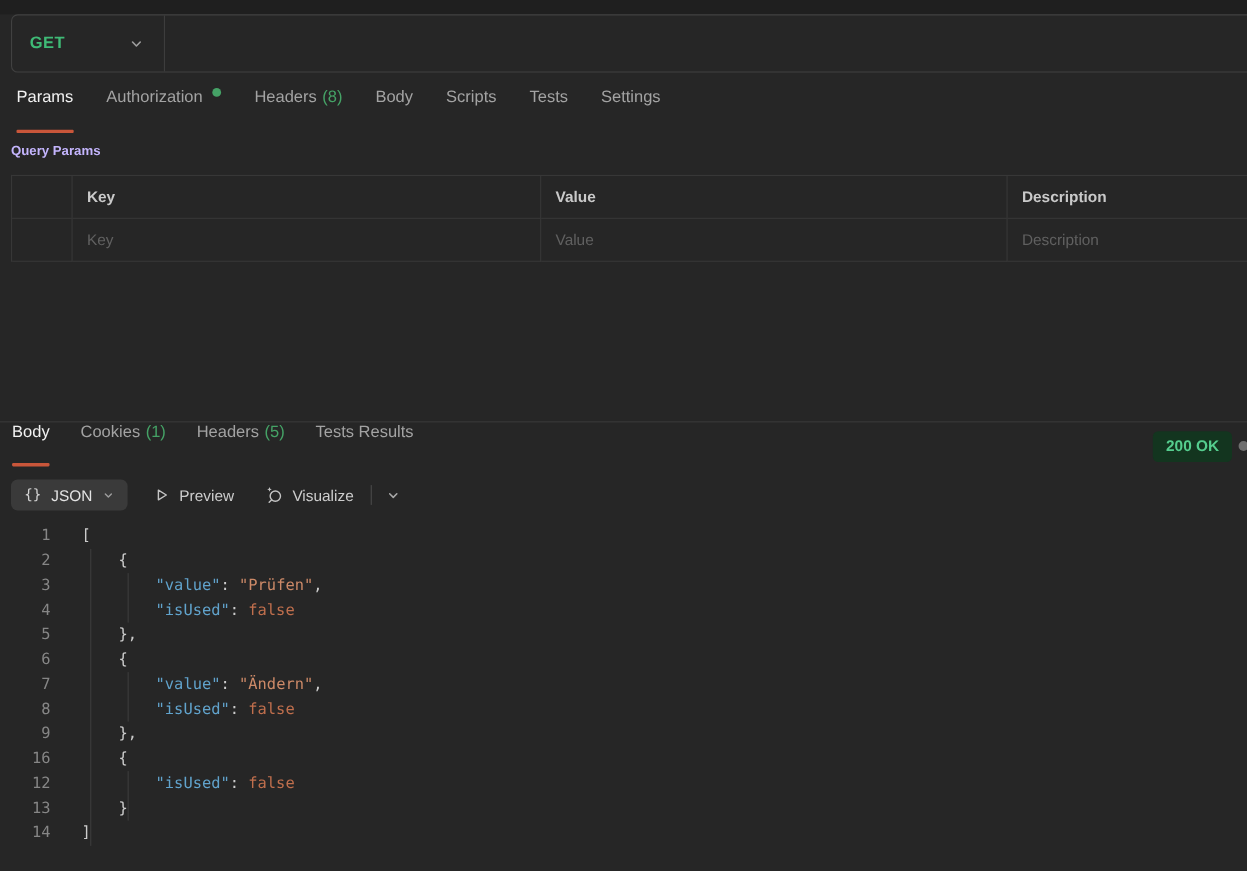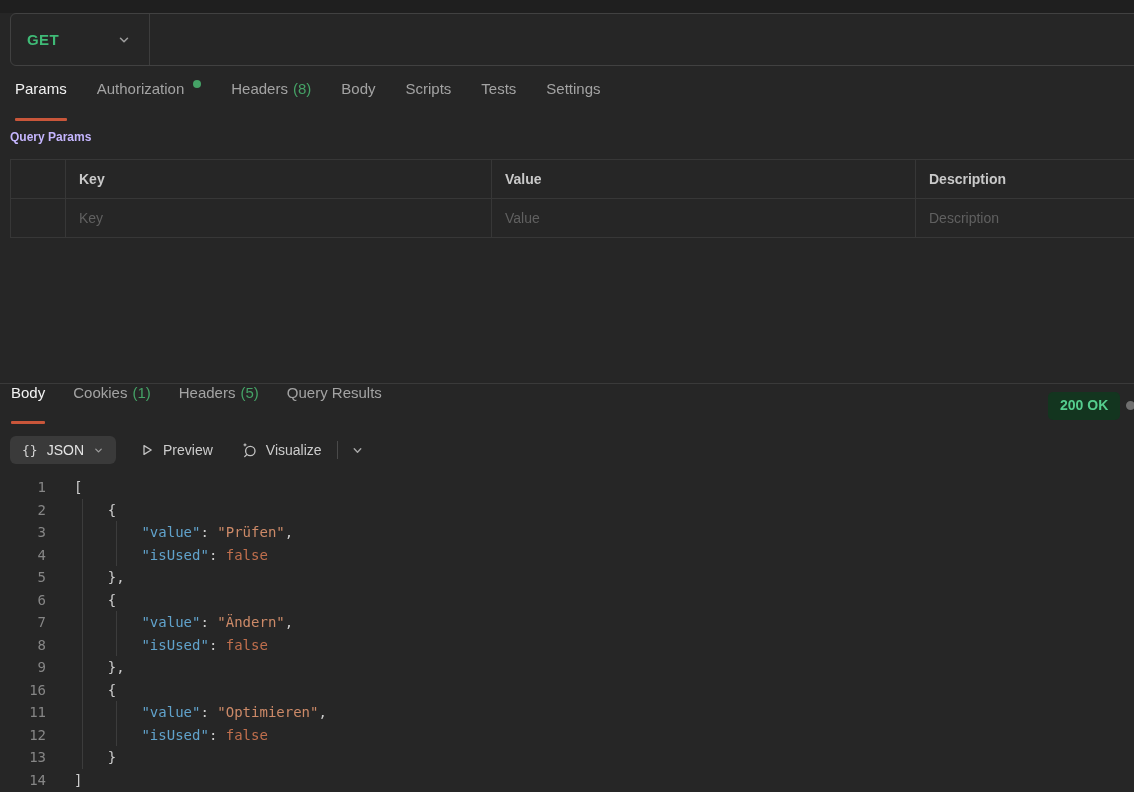--- a/index.html
+++ b/index.html
@@ -164,21 +164,21 @@
     </div>
     <div class="tab">
       <span class="tab-label">Cookies</span>
       <span class="count">(1)</span>
     </div>
     <div class="tab">
       <span class="tab-label">Headers</span>
       <span class="count">(5)</span>
     </div>
     <div class="tab">
-      <span class="tab-label">Query Results</span>
+      <span class="tab-label">Tests Results</span>
     </div>
   </div>
 <div id="status-badge">200 OK</div>
 <div id="meta-dot"></div>
 
 <div id="resp-toolbar">
   <div id="format-chip">
     <span id="braces-glyph">{}</span>
     <span id="format-label">JSON</span>
     <span class="chev">
@@ -248,24 +248,20 @@
     </div>
     <div class="code-line">
       <span class="ln">9</span>
       <span class="code-text"><span class="tok-w">    </span><span class="tok-p">},</span></span>
     </div>
     <div class="code-line">
       <span class="ln">16</span>
       <span class="code-text"><span class="tok-w">    </span><span class="tok-p">{</span></span>
     </div>
     <div class="code-line">
-      <span class="ln">11</span>
-      <span class="code-text"><span class="tok-w">        </span><span class="tok-k">"value"</span><span class="tok-p">: </span><span class="tok-s">"Optimieren"</span><span class="tok-p">,</span></span>
-    </div>
-    <div class="code-line">
       <span class="ln">12</span>
       <span class="code-text"><span class="tok-w">        </span><span class="tok-k">"isUsed"</span><span class="tok-p">: </span><span class="tok-b">false</span></span>
     </div>
     <div class="code-line">
       <span class="ln">13</span>
       <span class="code-text"><span class="tok-w">    </span><span class="tok-p">}</span></span>
     </div>
     <div class="code-line">
       <span class="ln">14</span>
       <span class="code-text"><span class="tok-p">]</span></span>

